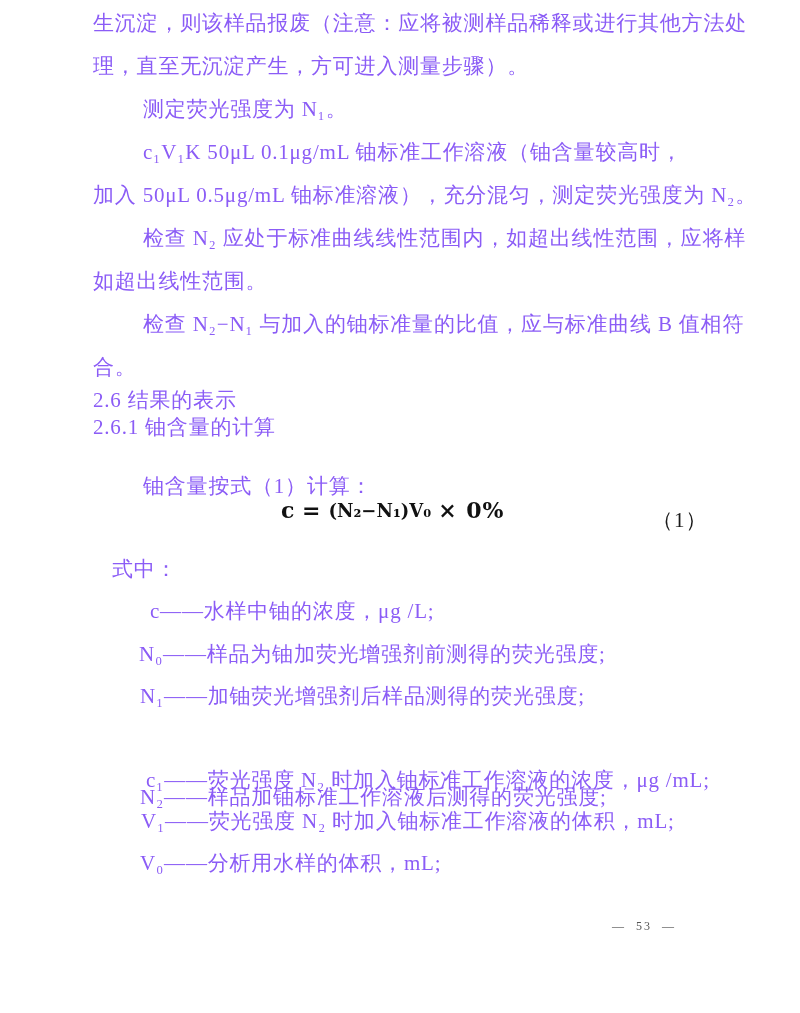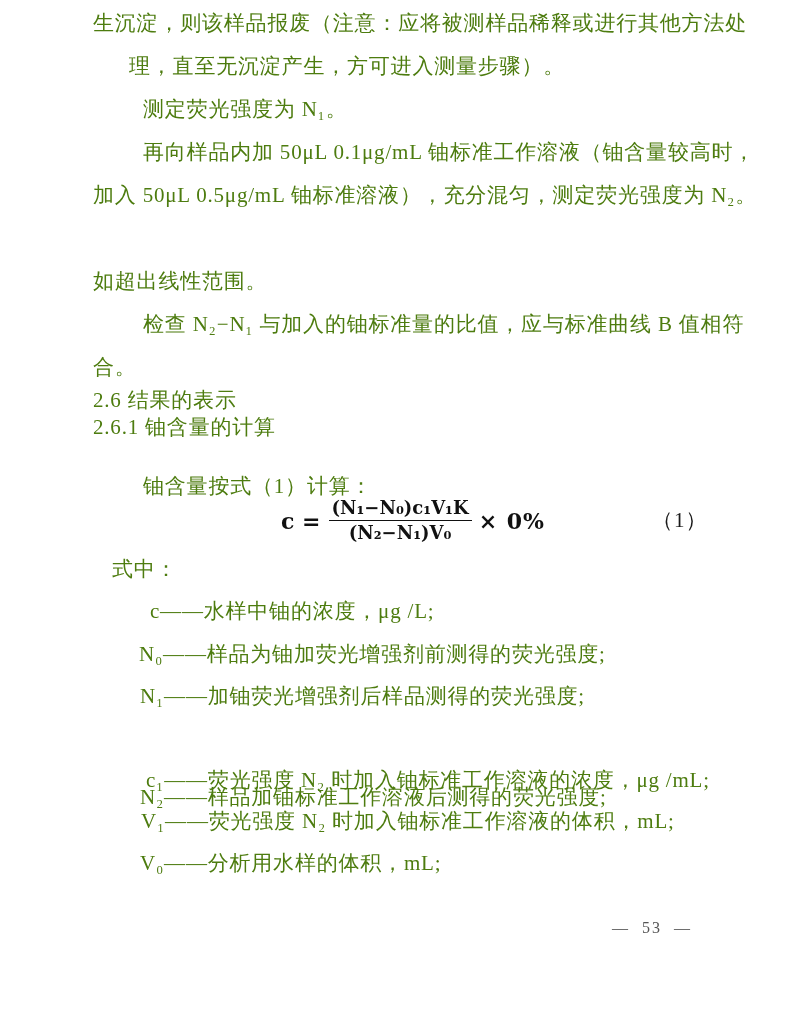--- a/index.html
+++ b/index.html
@@ -14,21 +14,21 @@
     width: 800px; height: 1013px;
     background: #ffffff;
     overflow: hidden;
   }
   .line {
     position: absolute;
     font-size: 21px;
     line-height: 26px;
     letter-spacing: 0.8px;
     white-space: pre;
-    color: #4d7c0f;
+    color: #8b5cf6;
   }
   .heading { font-weight: normal; }
   .formula-row {
     position: absolute;
     left: 281px; top: 497px;
     display: flex;
     align-items: center;
     font-family: "DejaVu Serif", "DejaVu Sans", serif;
     font-weight: 600;
     color: #111;
@@ -52,48 +52,48 @@
     position: absolute;
     left: 652px; top: 506px;
     font-size: 21px;
     letter-spacing: 1px;
     color: #1a1a1a;
     white-space: pre;
   }
   .footer {
     position: absolute;
     left: 612px; top: 919px;
-    font-size: 16px;
+    font-size: 12px;
     letter-spacing: 2px;
     color: #555555;
     white-space: pre;
   }
 </style>
 </head>
 <body>
 
 <div class="page">
 
   <div class="line" style="left:93px;  top:10px;">生沉淀，则该样品报废（注意：应将被测样品稀释或进行其他方法处</div>
-  <div class="line" style="left:93px;  top:53px;margin-left:36px;">理，直至无沉淀产生，方可进入测量步骤）。</div>
+  <div class="line" style="left:93px;  top:53px;">理，直至无沉淀产生，方可进入测量步骤）。</div>
   <div class="line" style="left:143px; top:96px;">测定荧光强度为 N₁。</div>
-  <div class="line" style="left:143px; top:139px;">再向样品内加 50μL 0.1μg/mL 铀标准工作溶液（铀含量较高时，</div>
+  <div class="line" style="left:143px; top:139px;">c₁V₁K 50μL 0.1μg/mL 铀标准工作溶液（铀含量较高时，</div>
   <div class="line" style="left:93px;  top:182px;">加入 50μL 0.5μg/mL 铀标准溶液），充分混匀，测定荧光强度为 N₂。</div>
+  <div class="line" style="left:143px; top:225px;">检查 N₂ 应处于标准曲线线性范围内，如超出线性范围，应将样</div>
   <div class="line" style="left:93px;  top:268px;">如超出线性范围。</div>
   <div class="line" style="left:143px; top:311px;">检查 N₂−N₁ 与加入的铀标准量的比值，应与标准曲线 B 值相符</div>
   <div class="line" style="left:93px;  top:354px;">合。</div>
 
   <div class="line heading" style="left:93px; top:387px;">2.6 结果的表示</div>
   <div class="line heading" style="left:93px; top:414px;">2.6.1 铀含量的计算</div>
   <div class="line" style="left:143px; top:473px;">铀含量按式（1）计算：</div>
 
   <div class="formula-row">
     <span class="f-lhs">c =</span>
     <span class="frac">
-      <span class="num">(N₁−N₀)c₁V₁K</span>
       <span class="den">(N₂−N₁)V₀</span>
     </span>
     <span class="f-mult">× 0%</span>
   </div>
   <div class="formula-label">（1）</div>
 
   <div class="line" style="left:112px; top:556px;">式中：</div>
 
   <div class="line" style="left:150px; top:598px;">c——水样中铀的浓度，μg /L;</div>
   <div class="line" style="left:139px; top:641px;">N₀——样品为铀加荧光增强剂前测得的荧光强度;</div>

